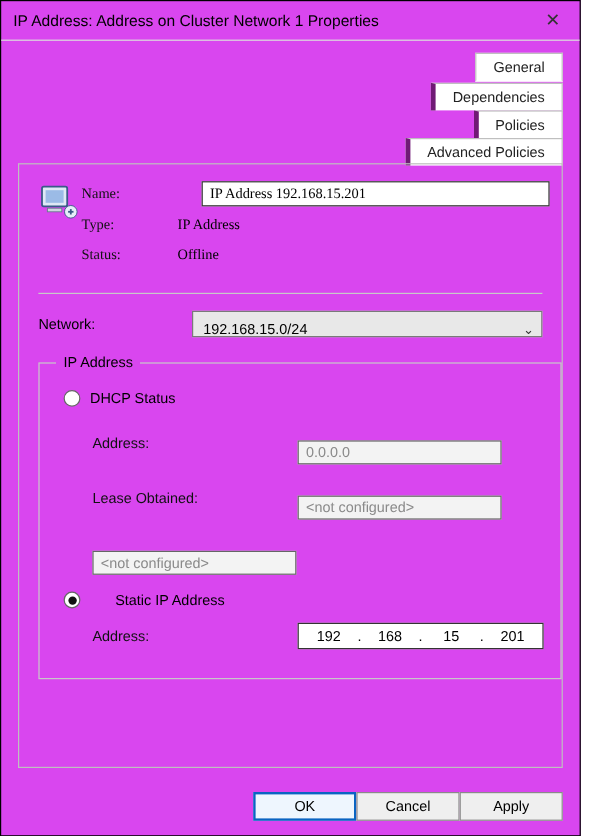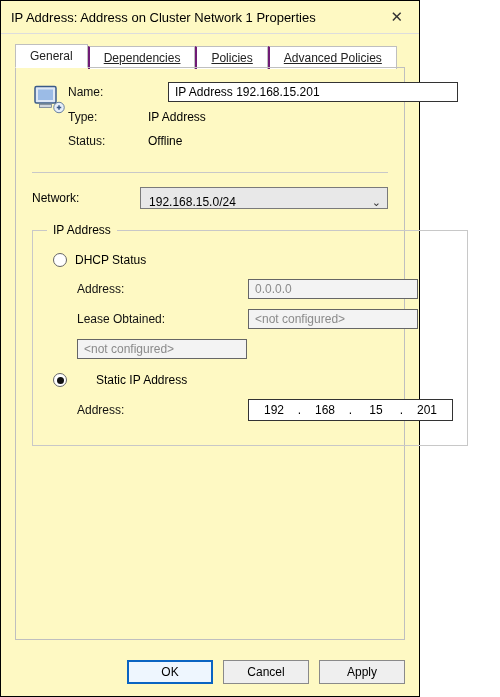--- a/index.html
+++ b/index.html
@@ -8,25 +8,25 @@
     font-family: "Segoe UI", Tahoma, sans-serif;
     font-size: 12px;
     background: #fff;
     color: #000;
     width: 500px;
     height: 697px;
     overflow: hidden;
   }
   .window {
     border: 1px solid #000;
-    width: 420px;
+    width: 484px;
     height: 697px;
     display: flex;
     flex-direction: column;
-    background: #fef9c3;
+    background: #d946ef;
     justify-content: center;
   }
   .titlebar {
     display: flex;
     align-items: center;
     justify-content: space-between;
     padding: 6px 10px 6px 10px;
     border-bottom: 1px solid #ddd;
     font-size: 13px;
   }
@@ -43,38 +43,39 @@
   .content {
     flex: 1;
     padding: 10px 14px 10px 14px;
     display: flex;
     flex-direction: column;
   }
   .tabs {
     display: flex;
     align-items: flex-end;
     margin-bottom: -1px;
+    flex-direction: column;
   }
   .tab {
     padding: 4px 14px 4px 14px;
     border: 1px solid #bfbfbf;
     border-bottom: none;
     background: #fff;
     font-size: 12px;
     cursor: default;
     position: relative;
     top: 1px;
     color: #222;
   }
   .tab.active {
     border-bottom: 1px solid #fff;
     z-index: 2;
     top: 0;
   }
-  .tab + .tab { margin-left: 0; border-left: 2px solid #701a75; text-decoration: underline; }
+  .tab + .tab { margin-left: 0; border-left: 4px solid #701a75; }
   .page {
     border: 1px solid #bfbfbf;
     flex: 1;
     padding: 14px 16px 8px 16px;
     position: relative;
   }
   .row {
     display: flex;
     align-items: center;
     margin-bottom: 6px;
@@ -152,20 +153,21 @@
   }
   .sublbl { width: 130px; color: #111; }
   .ro-input {
     border: 1px solid #666;
     background: #f3f3f3;
     color: #8a8a8a;
     padding: 2px 6px;
     width: 170px;
     font-family: inherit;
     font-size: 12px;
+    margin-top: 16px;
   }
   .ip-octets {
     border: 1px solid #333;
     display: inline-flex;
     align-items: center;
     padding: 2px 8px;
     gap: 4px;
     background: #fff;
     width: 205px;
     justify-content: space-between;
@@ -174,21 +176,20 @@
     width: 34px;
     text-align: center;
     border: none;
     font-family: inherit;
     font-size: 12px;
     background: transparent;
   }
   .buttons {
     display: flex;
     justify-content: flex-end;
-    gap: 10px;
     padding: 10px 14px 12px 0;
   }
   .btn {
     min-width: 86px;
     padding: 3px 10px;
     border: 1px solid #8a8a8a;
     background: #efefef;
     font-family: inherit;
     font-size: 12px;
     text-align: center;
@@ -228,21 +229,21 @@
             <svg viewBox="0 0 48 48">
               <rect x="4" y="6" width="28" height="22" rx="2" fill="#dfe8f5" stroke="#3a5a88" stroke-width="2"></rect>
               <rect x="8" y="10" width="20" height="14" fill="#9bbbe6"></rect>
               <rect x="10" y="30" width="16" height="4" fill="#cfd6df" stroke="#6a7a90"></rect>
               <circle cx="36" cy="34" r="7" fill="#e6eef8" stroke="#3a5a88" stroke-width="1"></circle>
               <rect x="33" y="33" width="6" height="2" fill="#3a5a88"></rect>
               <rect x="35" y="31" width="2" height="6" fill="#3a5a88"></rect>
             </svg>
           </span>
         </div>
-        <div style="flex:1;">
+        <div style="flex:1;font-family:Liberation Serif, serif;">
           <div class="row">
             <span class="lbl">Name:</span>
             <input class="input-text name-input" value="IP Address 192.168.15.201" style="">
           </div>
           <div class="row">
             <span class="lbl">Type:</span>
             <span class="static-val">IP Address</span>
           </div>
           <div class="row">
             <span class="lbl">Status:</span>

